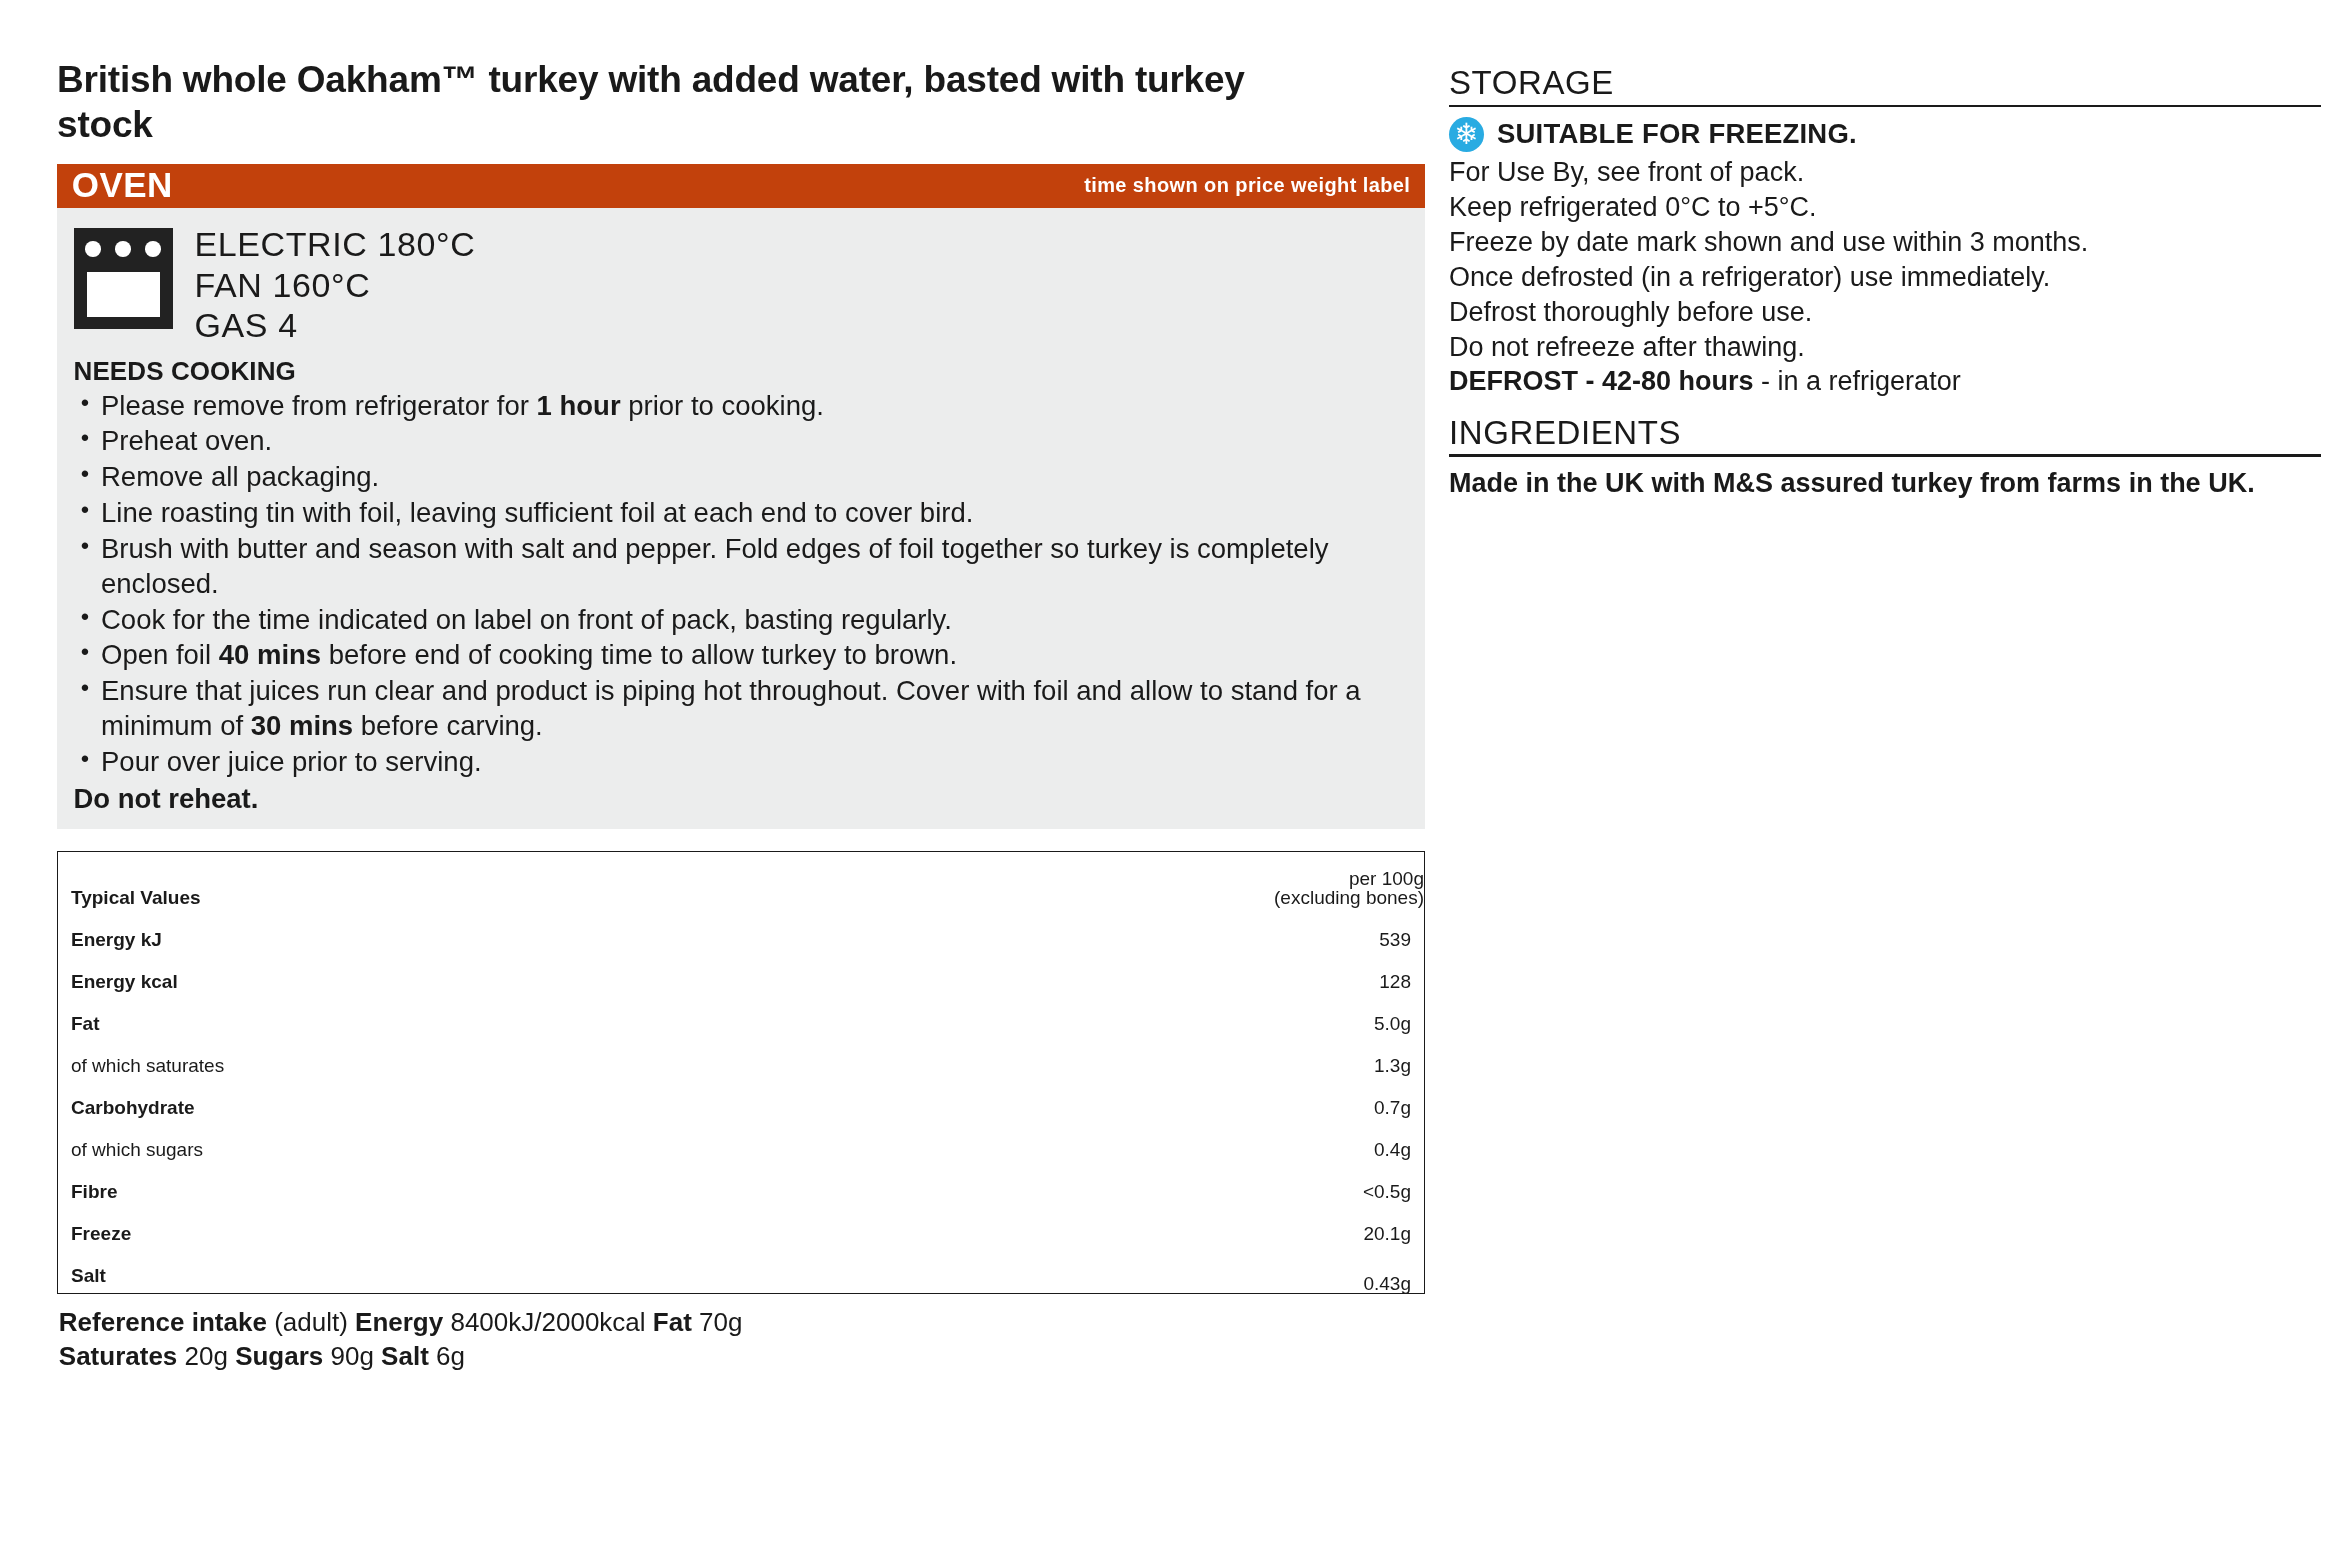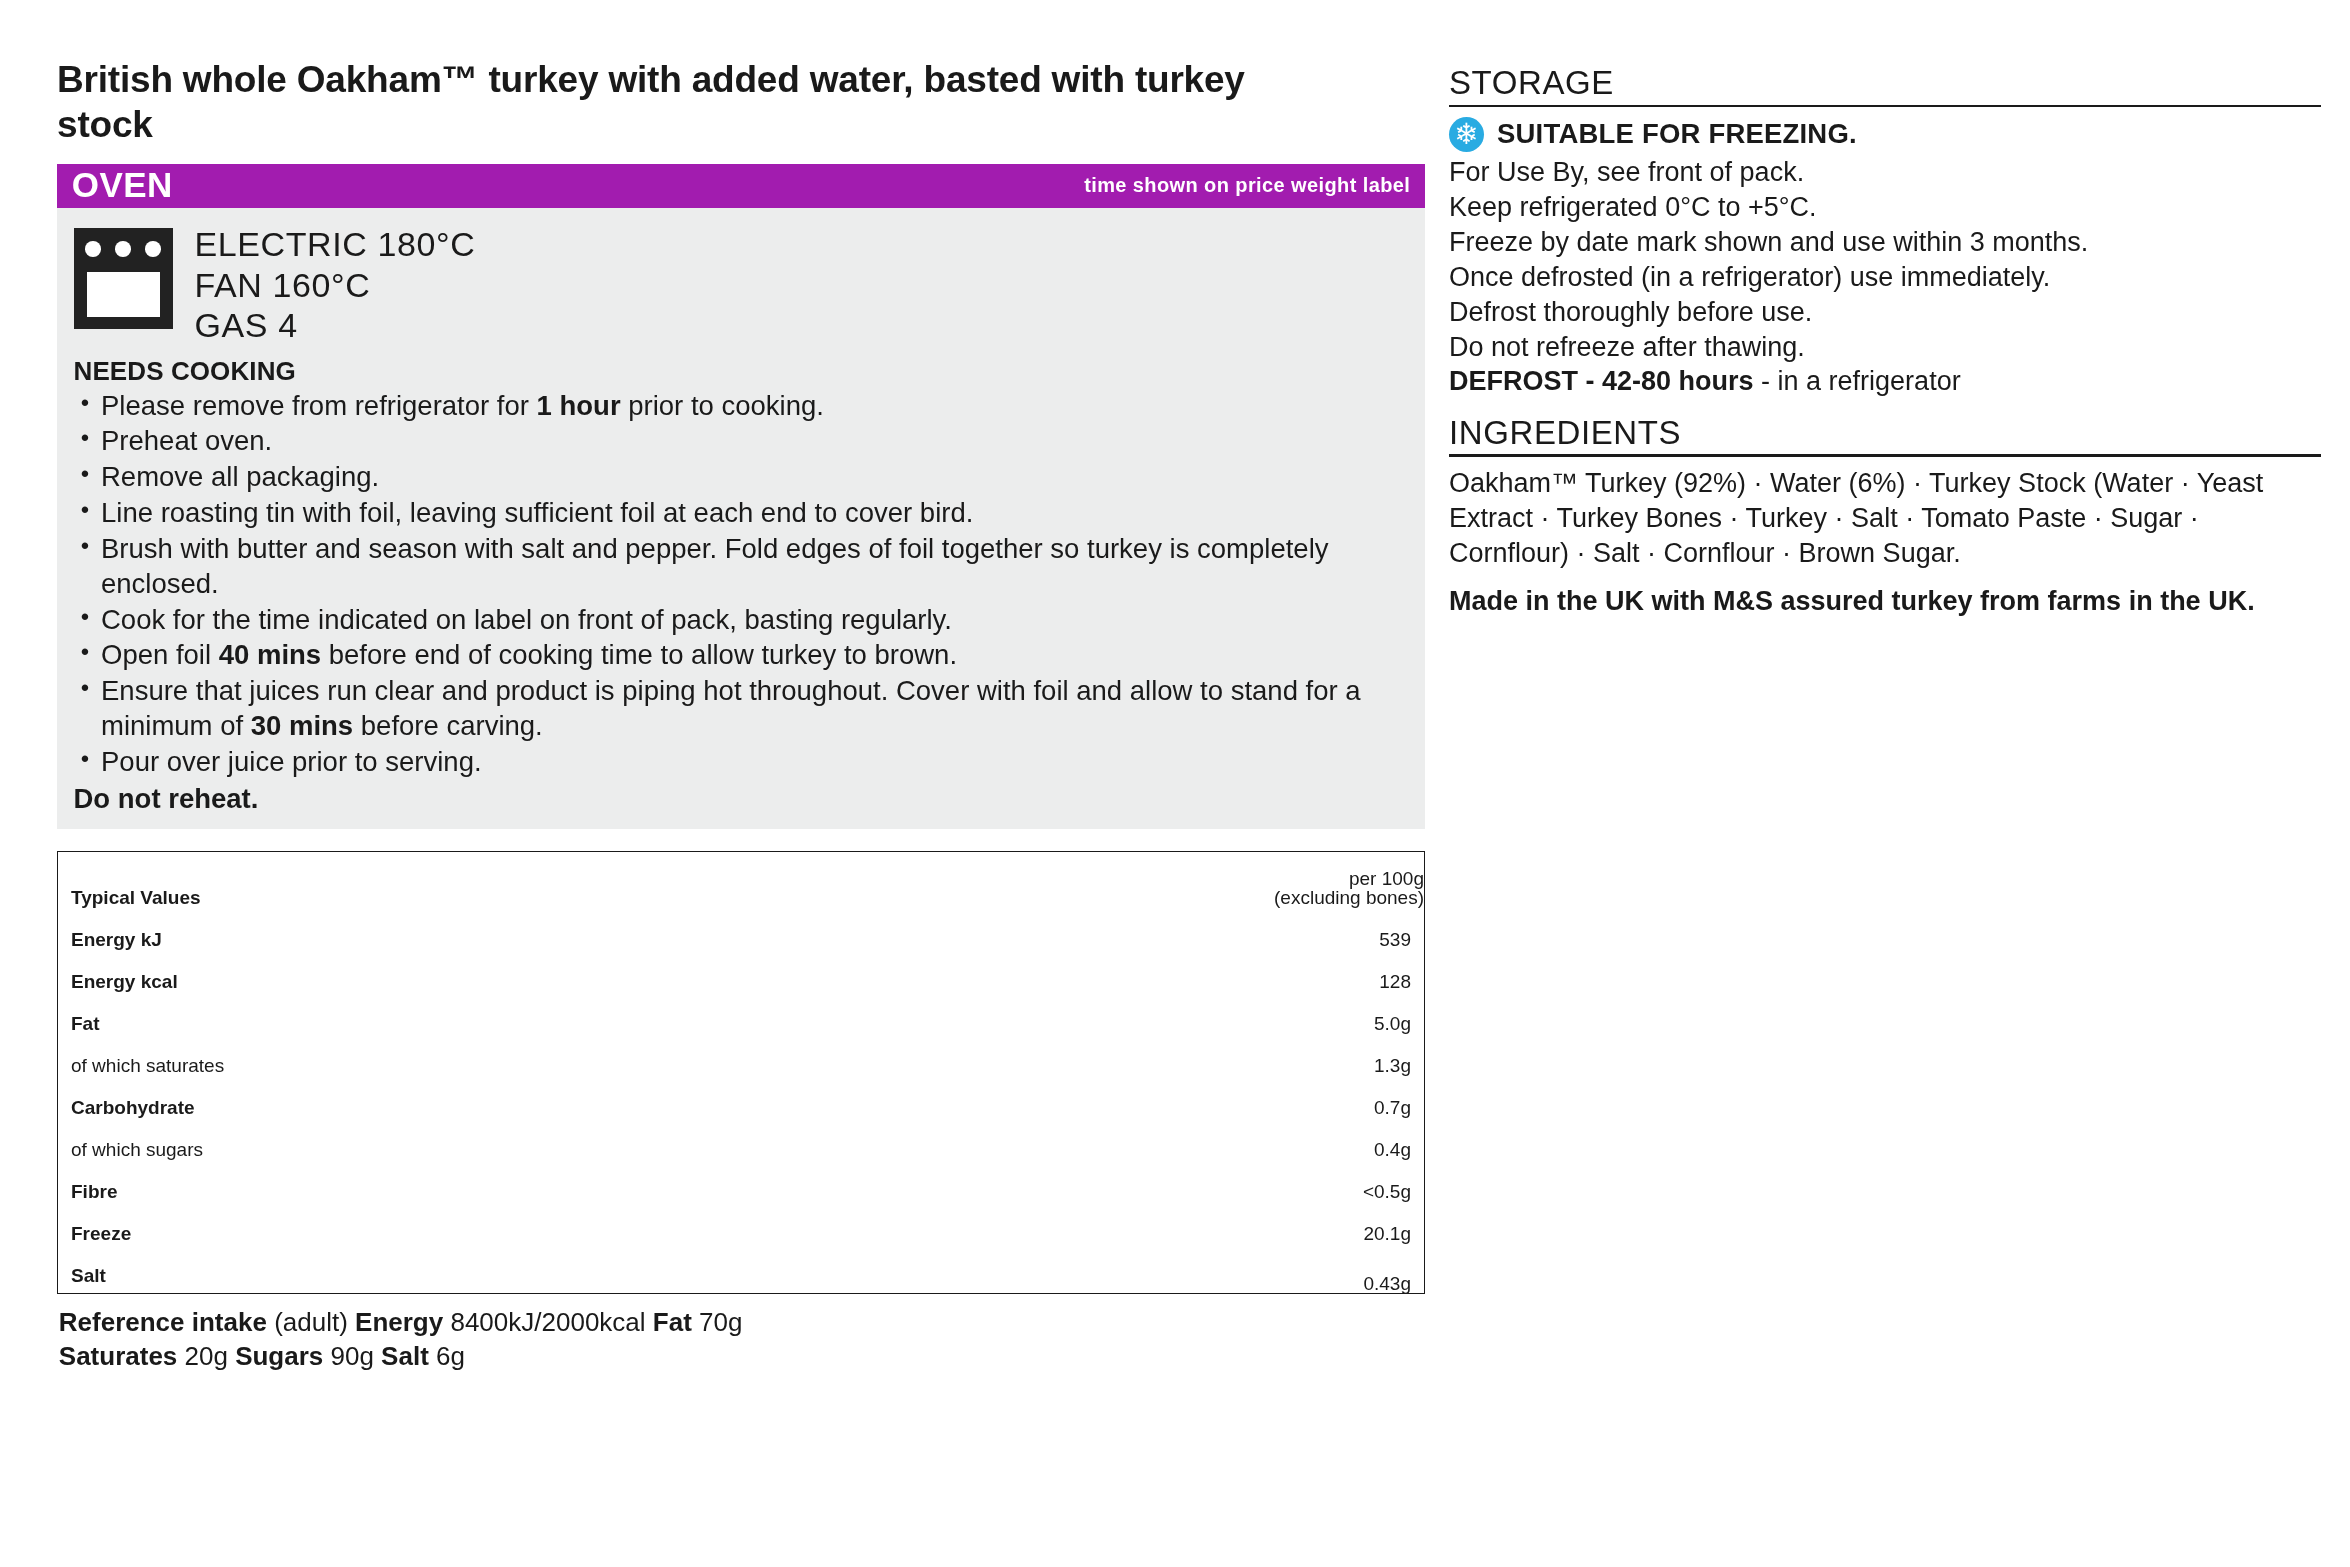--- a/index.html
+++ b/index.html
@@ -35,21 +35,21 @@
     margin: 0 0 16.5px 0;
     max-width: 1267px;
   }
 
   
   .oven-panel {
     background: #eceded;
     margin-bottom: 22px;
   }
   .oven-bar {
-    background: #a21caf;
+    background: #c2410c;
     color: #ffffff;
     display: flex;
     align-items: center;
     justify-content: space-between;
     padding: 6.4px 14.7px 8.3px 14.7px;
     height: 44px;
     box-sizing: border-box;
   }
   .oven-bar-title {
     font-size: 35px;
@@ -350,18 +350,17 @@
           <div>Once defrosted (in a refrigerator) use immediately.</div>
           <div>Defrost thoroughly before use.</div>
           <div>Do not refreeze after thawing.</div>
         </div>
       <div class="storage-lines defrost-line"><b>DEFROST - 42-80 hours</b> - in a refrigerator</div>
     </div>
 
     <div class="ingredients-wrap">
       <div class="section-title">INGREDIENTS</div>
       <div class="rule"></div>
-      <div class="ingredients-text">Oakham™ Turkey (92%) · Water (6%) · Turkey Stock (Water · Yeast Extract · Turkey Bones · Turkey · Salt · Tomato Paste · Sugar · Cornflour) · Salt · Cornflour · Brown Sugar.</div>
       <div class="made-in">Made in the UK with M&amp;S assured turkey from farms in the UK.</div>
     </div>
   </div>
 </div>
 
 
 </body></html>

